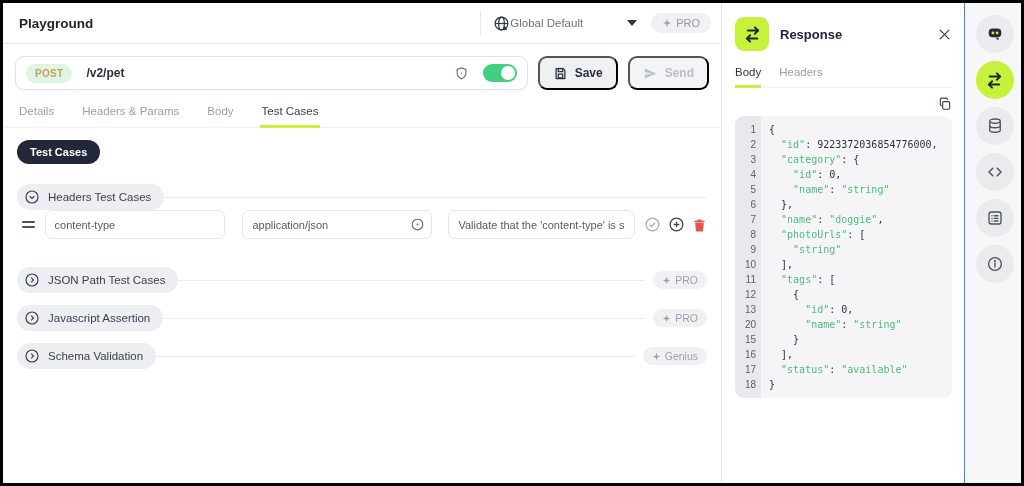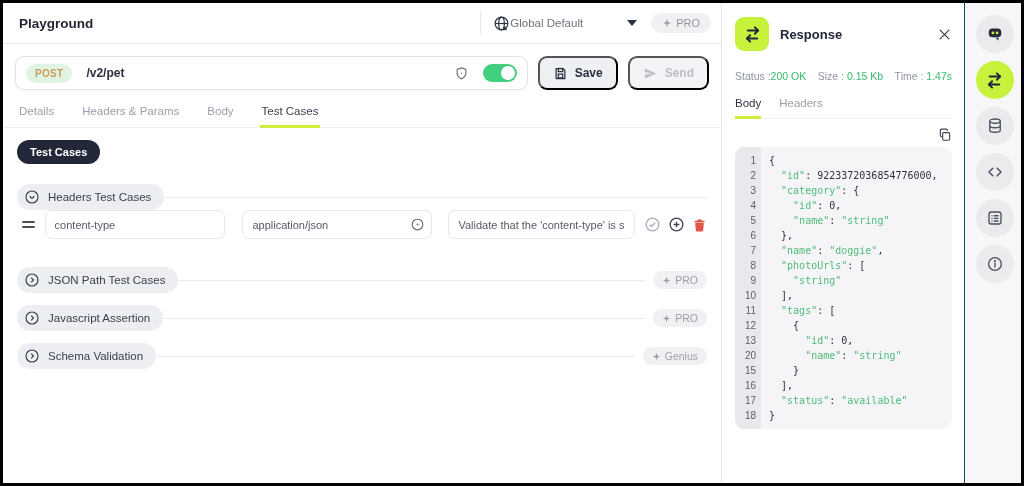--- a/index.html
+++ b/index.html
@@ -1,17 +1,17 @@
 <!DOCTYPE html>
 <html><head>
 <meta charset="utf-8">
 <style>
   * { margin:0; padding:0; box-sizing:border-box; }
   body { font-family:"Liberation Sans", sans-serif; background:#fff; }
-  .frame { position:relative; width:1024px; height:486px; border:3px solid #000; background:#0c4a6e; overflow:hidden; }
+  .frame { position:relative; width:1024px; height:486px; border:3px solid #000; background:#3b82f6; overflow:hidden; }
 
   
   .main { position:absolute; left:0; top:0; width:718px; height:100%; background:#fff; }
   .main-header { height:41px; border-bottom:1px solid #ececf0; display:flex; align-items:center; justify-content:space-between; padding:0 10px 0 16px; }
   .page-title { font-size:13.5px; font-weight:bold; color:#1f2430; }
   .env-group { display:flex; align-items:center; }
   .env-divider { width:1px; height:24px; background:#e8e8ec; margin-right:12px; }
   .env-select { display:flex; align-items:center; cursor:pointer; }
   .env-label { font-size:11.5px; color:#6d7380; margin-right:44px; }
   .caret-down { width:0; height:0; border-left:5px solid transparent; border-right:5px solid transparent; border-top:6px solid #2d3342; }
@@ -290,25 +290,20 @@
         </svg>
       </span>
       <span class="resp-title">Response</span>
       <button class="close-btn">
         <svg width="15" height="15" viewBox="0 0 24 24" fill="none" stroke="#3a4050" stroke-width="2" stroke-linecap="round">
           <path d="M5 5l14 14M19 5L5 19"></path>
         </svg>
       </button>
     </div>
 
-    <div class="resp-stats">
-      <span><span>Status :</span><span class="stat-val">200 OK</span></span>
-      <span><span>Size :</span> <span class="stat-val">0.15 Kb</span></span>
-      <span><span>Time :</span> <span class="stat-val">1.47s</span></span>
-    </div>
 
     <div class="resp-tabs">
       <div class="resp-tab active">Body</div>
       <div class="resp-tab">Headers</div>
     </div>
 
     <div class="copy-row">
       <button class="icon-btn">
         <svg width="14" height="14" viewBox="0 0 24 24" fill="none" stroke="#3a4050" stroke-width="1.9">
           <rect x="8" y="8" width="12" height="13" rx="2"></rect>

